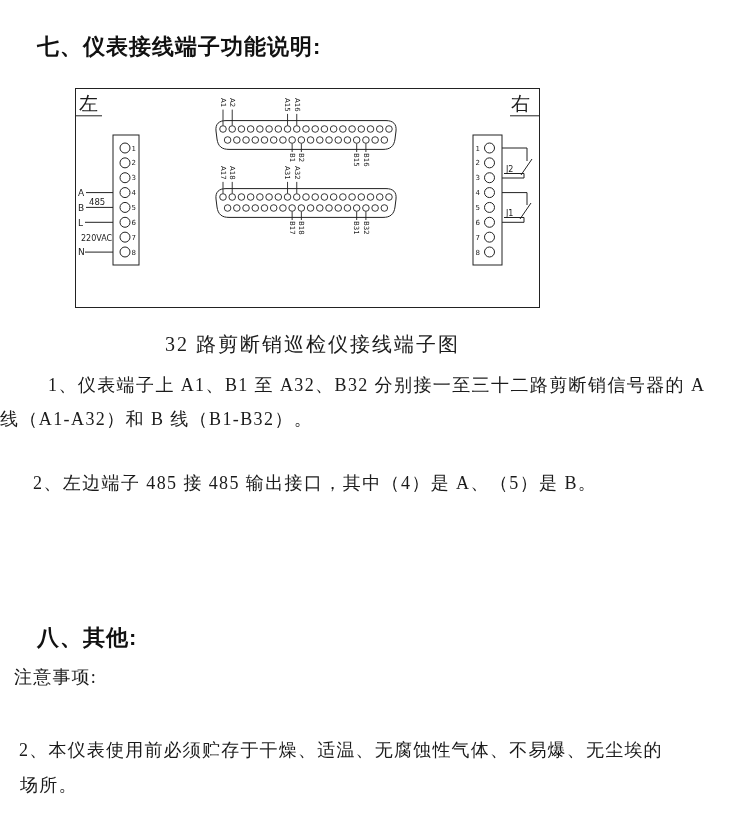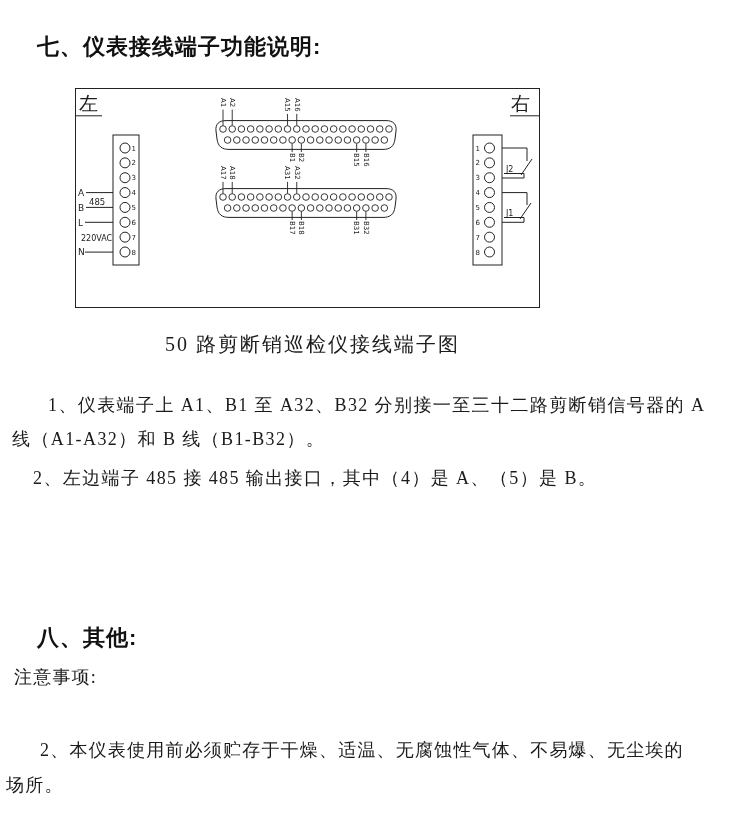--- a/index.html
+++ b/index.html
@@ -1,21 +1,21 @@
 <!DOCTYPE html>
 <html><head>
 <meta charset="utf-8">
 <style>
   html,body{margin:0;padding:0;background:#ffffff;}
   .page{position:relative;width:750px;height:825px;background:#ffffff;overflow:hidden;
         font-family:"Liberation Serif","DejaVu Serif",serif;color:#1b1b1b;}
   .abs{position:absolute;line-height:1;white-space:nowrap;}
   .h-bold{font-family:"Liberation Sans","DejaVu Sans",sans-serif;font-weight:700;
           font-size:22px;letter-spacing:1px;color:#111;}
-  .tline{font-size:18px;letter-spacing:1.4px;margin-top:20px;}
+  .tline{font-size:18px;letter-spacing:1.4px;}
   .caption{font-size:20px;letter-spacing:2px;}
   .note{font-size:18px;letter-spacing:1.2px;}
   svg text{font-family:"DejaVu Sans","Liberation Sans",sans-serif;}
 </style>
 </head>
 <body>
 
 <div class="page">
 
   <div class="abs h-bold" style="left:37px;top:36px;">七、仪表接线端子功能说明:</div>
@@ -194,25 +194,25 @@
         <line x1="217.14" y1="123.5" x2="217.14" y2="132" stroke="#222222" stroke-width="0.9"></line>
         <text x="226.36" y="133" font-size="7" fill="#222222" transform="rotate(90 226.36 133) translate(0 2.2)">B18</text>
         <line x1="226.36" y1="123.5" x2="226.36" y2="132" stroke="#222222" stroke-width="0.9"></line>
         <text x="281.68" y="133" font-size="7" fill="#222222" transform="rotate(90 281.68 133) translate(0 2.2)">B31</text>
         <line x1="281.68" y1="123.5" x2="281.68" y2="132" stroke="#222222" stroke-width="0.9"></line>
         <text x="290.9" y="133" font-size="7" fill="#222222" transform="rotate(90 290.9 133) translate(0 2.2)">B32</text>
         <line x1="290.9" y1="123.5" x2="290.9" y2="132" stroke="#222222" stroke-width="0.9"></line>
       </svg>
   </div>
 
-  <div class="abs caption" style="left:165px;top:334px;">50 路剪断销巡检仪接线端子图</div>
+  <div class="abs caption" style="left:165px;top:334px;">32 路剪断销巡检仪接线端子图</div>
 
   <div class="abs tline" style="left:48px;top:376px;">1、仪表端子上 A1、B1 至 A32、B32 分别接一至三十二路剪断销信号器的 A</div>
-  <div class="abs tline" style="left:12px;top:410px;">线（A1-A32）和 B 线（B1-B32）。</div>
-  <div class="abs tline" style="left:33px;top:449px;font-family:Liberation Serif, serif;">2、左边端子 485 接 485 输出接口，其中（4）是 A、（5）是 B。</div>
+  <div class="abs tline" style="left:0;top:410px;">线（A1-A32）和 B 线（B1-B32）。</div>
+  <div class="abs tline" style="left:33px;top:474px;font-family:Liberation Serif, serif;">2、左边端子 485 接 485 输出接口，其中（4）是 A、（5）是 B。</div>
 
   <div class="abs h-bold" style="left:37px;top:627px;">八、其他:</div>
 
   <div class="abs note" style="left:14px;top:668px;text-align:center;">注意事项:</div>
-  <div class="abs note" style="left:40px;top:741px;">2、本仪表使用前必须贮存于干燥、适温、无腐蚀性气体、不易爆、无尘埃的</div>
-  <div class="abs note" style="left:6px;top:776px;">场所。</div>
+  <div class="abs note" style="left:19px;top:741px;">2、本仪表使用前必须贮存于干燥、适温、无腐蚀性气体、不易爆、无尘埃的</div>
+  <div class="abs note" style="left:20px;top:776px;">场所。</div>
 
 </div>
 
 </body></html>

